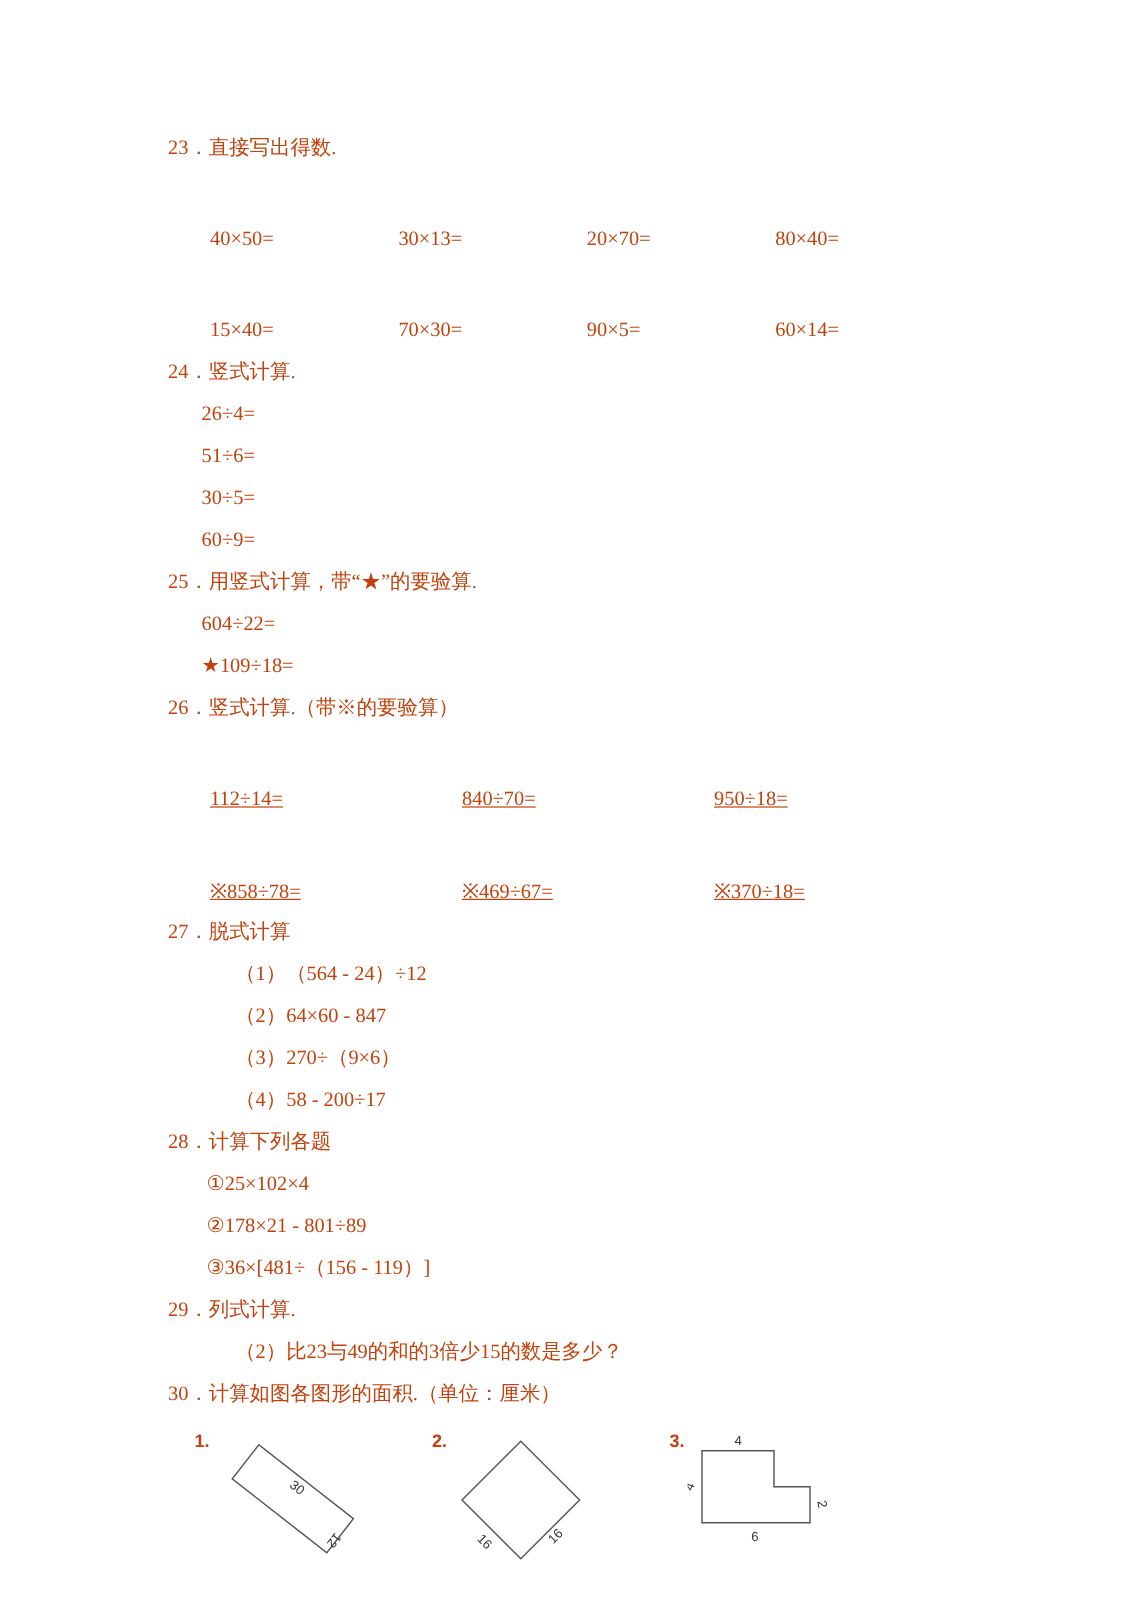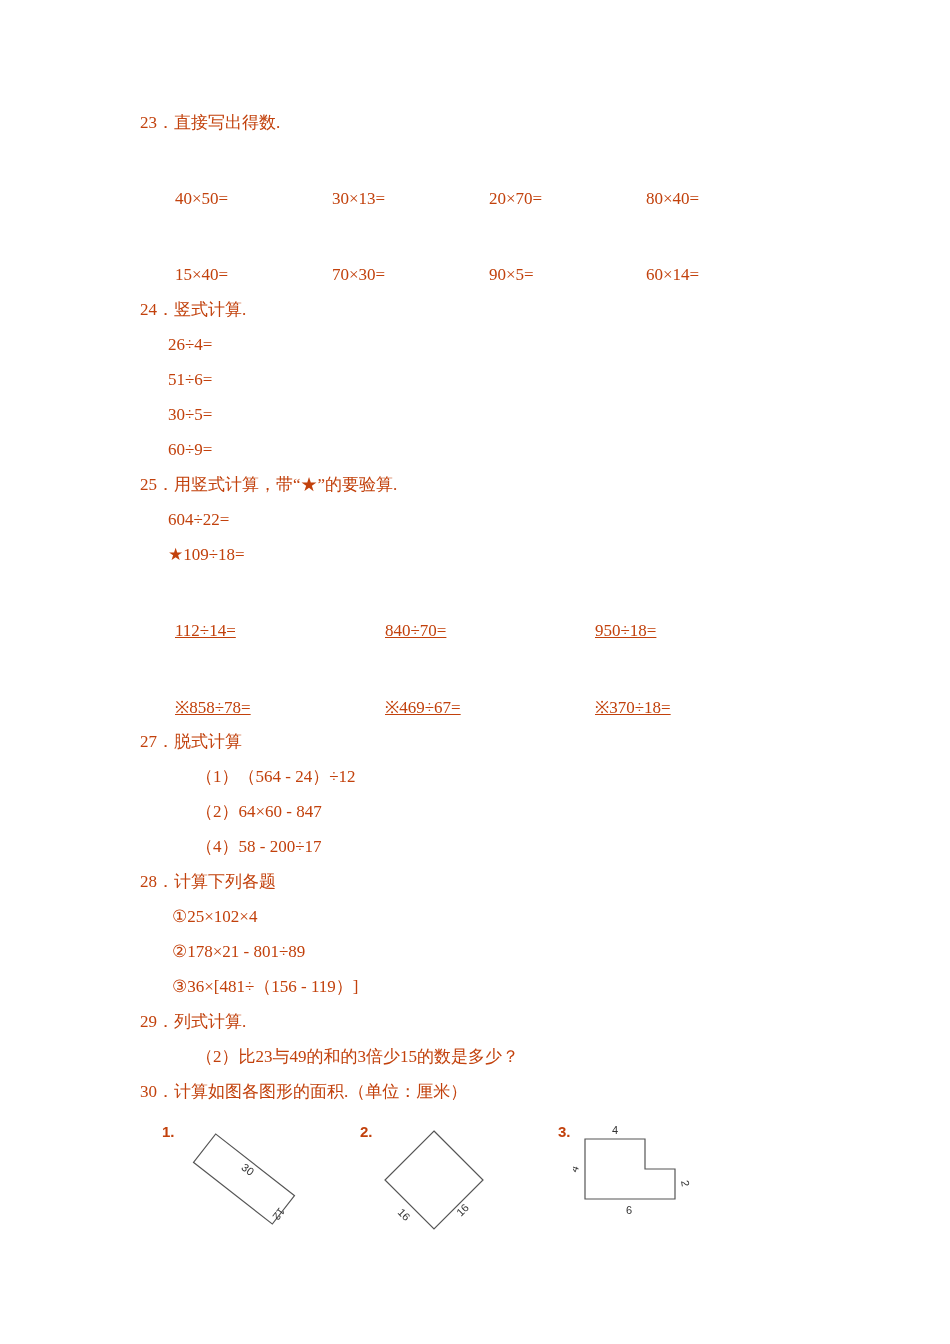--- a/index.html
+++ b/index.html
@@ -75,34 +75,36 @@
   <div class="line">24．竖式计算.</div>
   <div class="line indent-28">26÷4=</div>
   <div class="line indent-28">51÷6=</div>
   <div class="line indent-28">30÷5=</div>
   <div class="line indent-28">60÷9=</div>
 
   <div class="line">25．用竖式计算，带“★”的要验算.</div>
   <div class="line indent-28">604÷22=</div>
   <div class="line indent-28">★109÷18=</div>
 
+  <div class="line">26．竖式计算.（带※的要验算）</div>
   <div class="line indent-35">
     <span class="cell3">112÷14=</span>
     <span class="cell3">840÷70=</span>
     <span class="cell3">950÷18=</span>
   </div>
   <div class="line indent-35">
     <span class="cell3">※858÷78=</span>
     <span class="cell3">※469÷67=</span>
     <span class="cell3">※370÷18=</span>
   </div>
 
   <div class="line">27．脱式计算</div>
   <div class="line indent-56">（1）（564 - 24）÷12</div>
   <div class="line indent-56">（2）64×60 - 847</div>
+  <div class="line indent-56">（3）270÷（9×6）</div>
   <div class="line indent-56">（4）58 - 200÷17</div>
 
   <div class="line">28．计算下列各题</div>
   <div class="line indent-32">①25×102×4</div>
   <div class="line indent-32">②178×21 - 801÷89</div>
   <div class="line indent-32">③36×[481÷（156 - 119）]</div>
 
   <div class="line">29．列式计算.</div>
   <div class="line indent-56">（2）比23与49的和的3倍少15的数是多少？</div>
 

